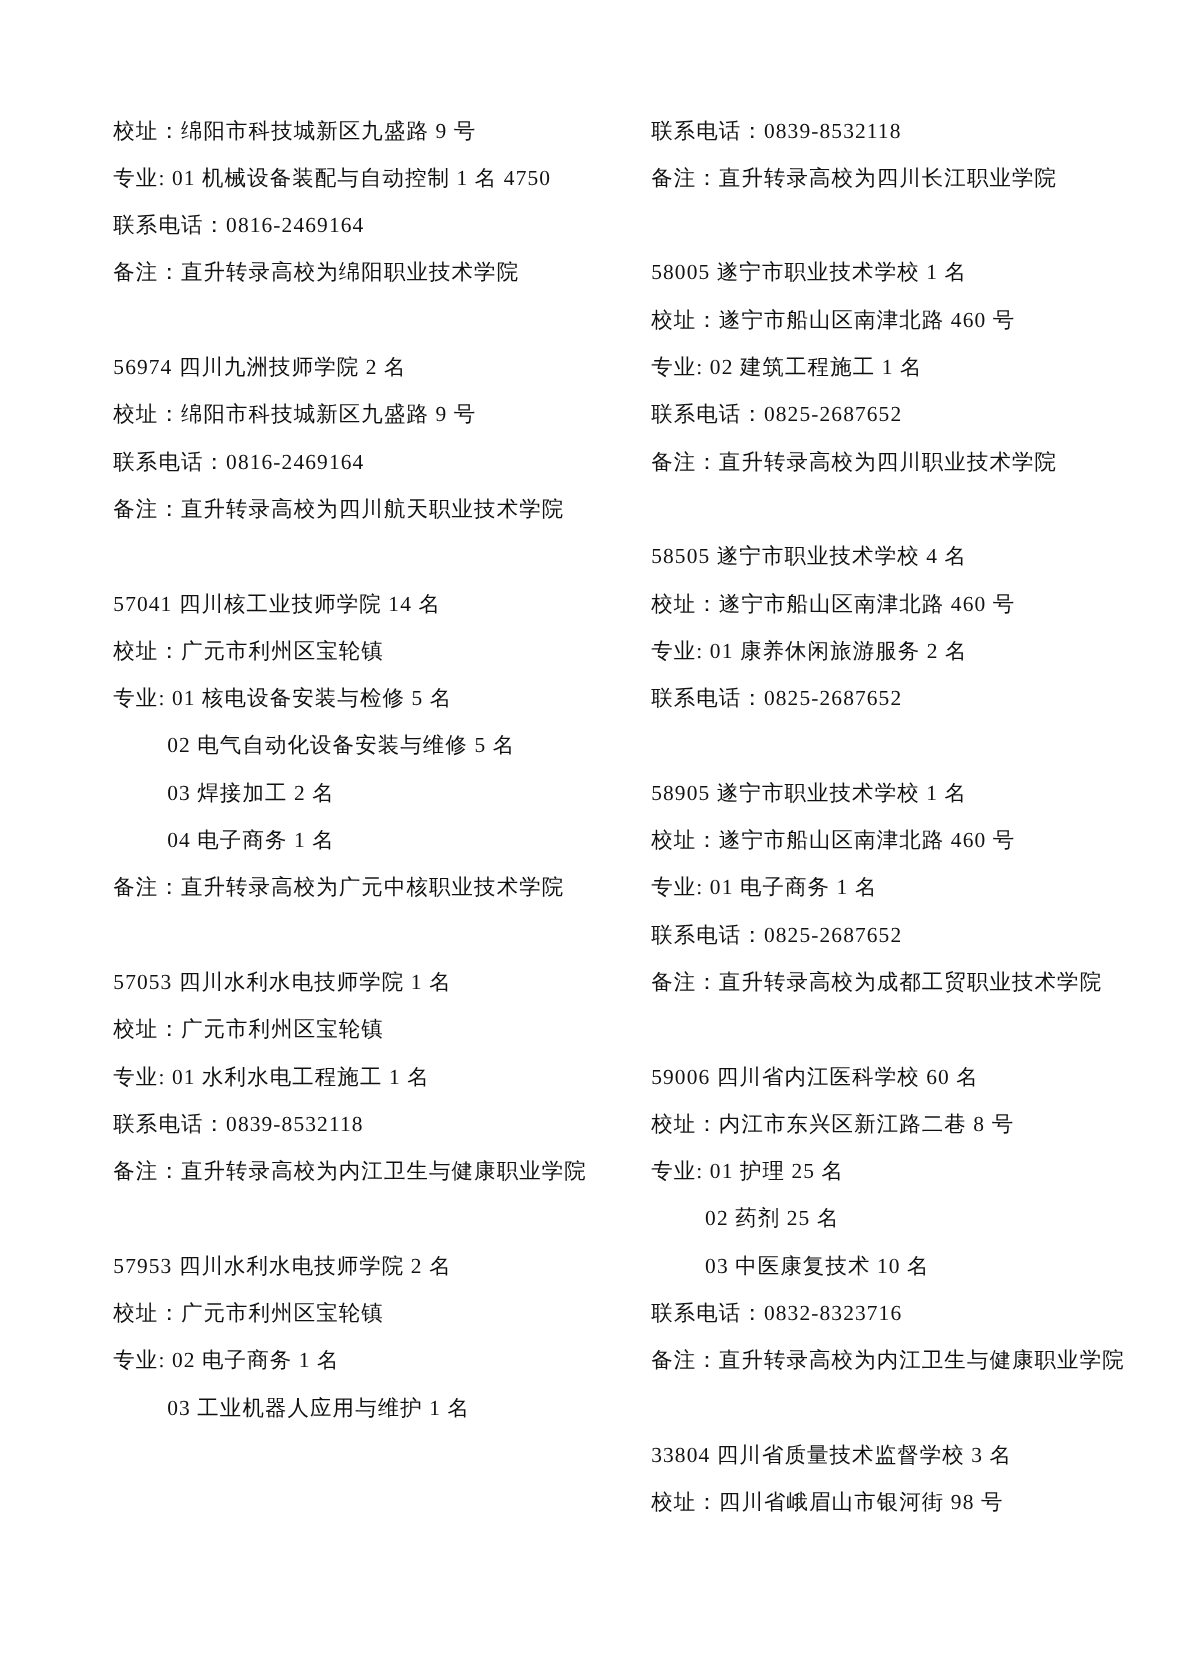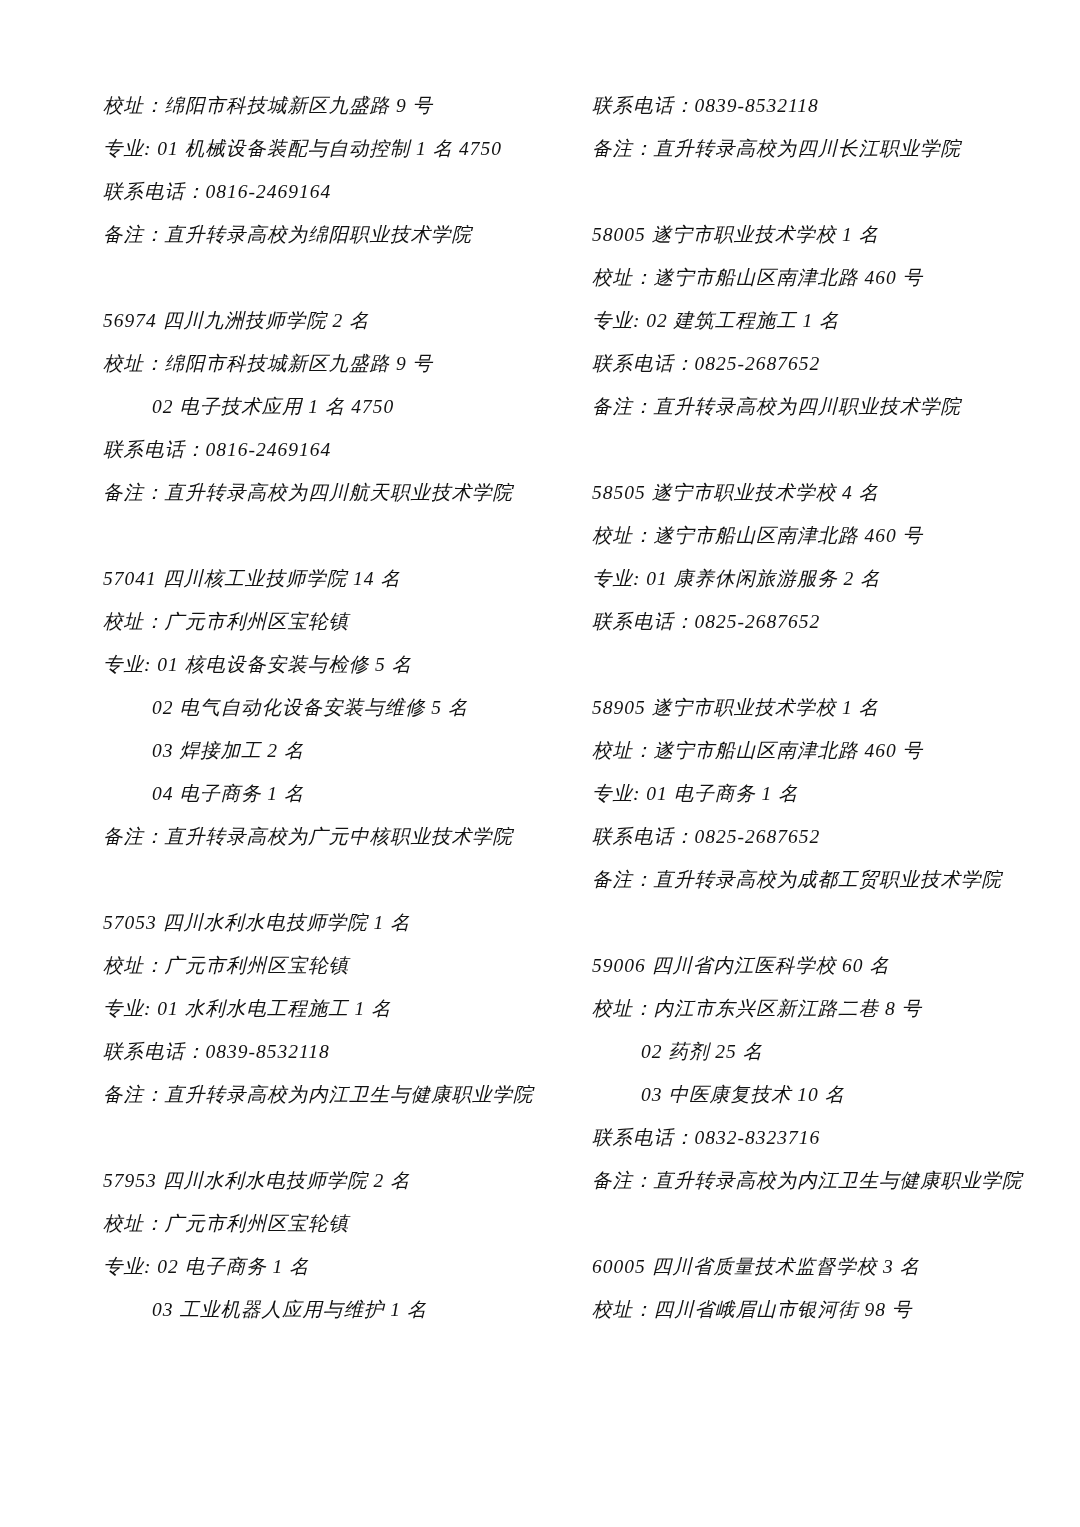--- a/index.html
+++ b/index.html
@@ -11,23 +11,22 @@
     position: relative;
     width: 1080px;
     height: 1527px;
     background: #ffffff;
     overflow: hidden;
     font-family: "Liberation Serif", "DejaVu Serif", serif;
     color: #111111;
   }
   .column {
     position: absolute;
-    top: 84px;
+    top: 98px;
     width: 478px;
-    font-style: italic;
   }
   .column-left  { left: 103px; }
   .column-right { left: 592px; }
   .block {
     margin: 0 0 43px 0;
   }
   .line {
     font-size: 19.5px;
     line-height: 43px;
     height: 43px;
@@ -45,21 +44,20 @@
   <div class="column column-left">
       <div class="block">
         <div class="line">校址：绵阳市科技城新区九盛路 9 号</div>
         <div class="line">专业: 01 机械设备装配与自动控制 1 名 4750</div>
         <div class="line">联系电话：0816-2469164</div>
         <div class="line">备注：直升转录高校为绵阳职业技术学院</div>
       </div>
       <div class="block">
         <div class="line">56974 四川九洲技师学院 2 名</div>
         <div class="line">校址：绵阳市科技城新区九盛路 9 号</div>
-        <div class="line indent-1">02 电子技术应用 1 名 4750</div>
         <div class="line">联系电话：0816-2469164</div>
         <div class="line">备注：直升转录高校为四川航天职业技术学院</div>
       </div>
       <div class="block">
         <div class="line">57041 四川核工业技师学院 14 名</div>
         <div class="line">校址：广元市利州区宝轮镇</div>
         <div class="line">专业: 01 核电设备安装与检修 5 名</div>
         <div class="line indent-1">02 电气自动化设备安装与维修 5 名</div>
         <div class="line indent-1">03 焊接加工 2 名</div>
         <div class="line indent-1">04 电子商务 1 名</div>
@@ -100,23 +98,24 @@
       <div class="block">
         <div class="line">58905 遂宁市职业技术学校 1 名</div>
         <div class="line">校址：遂宁市船山区南津北路 460 号</div>
         <div class="line">专业: 01 电子商务 1 名</div>
         <div class="line">联系电话：0825-2687652</div>
         <div class="line">备注：直升转录高校为成都工贸职业技术学院</div>
       </div>
       <div class="block">
         <div class="line">59006 四川省内江医科学校 60 名</div>
         <div class="line">校址：内江市东兴区新江路二巷 8 号</div>
+        <div class="line">专业: 01 护理 25 名</div>
         <div class="line indent-1">02 药剂 25 名</div>
         <div class="line indent-1">03 中医康复技术 10 名</div>
         <div class="line">联系电话：0832-8323716</div>
         <div class="line">备注：直升转录高校为内江卫生与健康职业学院</div>
       </div>
       <div class="block">
-        <div class="line">60005 四川省质量技术监督学校 3 名</div>
+        <div class="line">33804 四川省质量技术监督学校 3 名</div>
         <div class="line">校址：四川省峨眉山市银河街 98 号</div>
       </div>
     </div>
 </div>
 
 </body></html>

